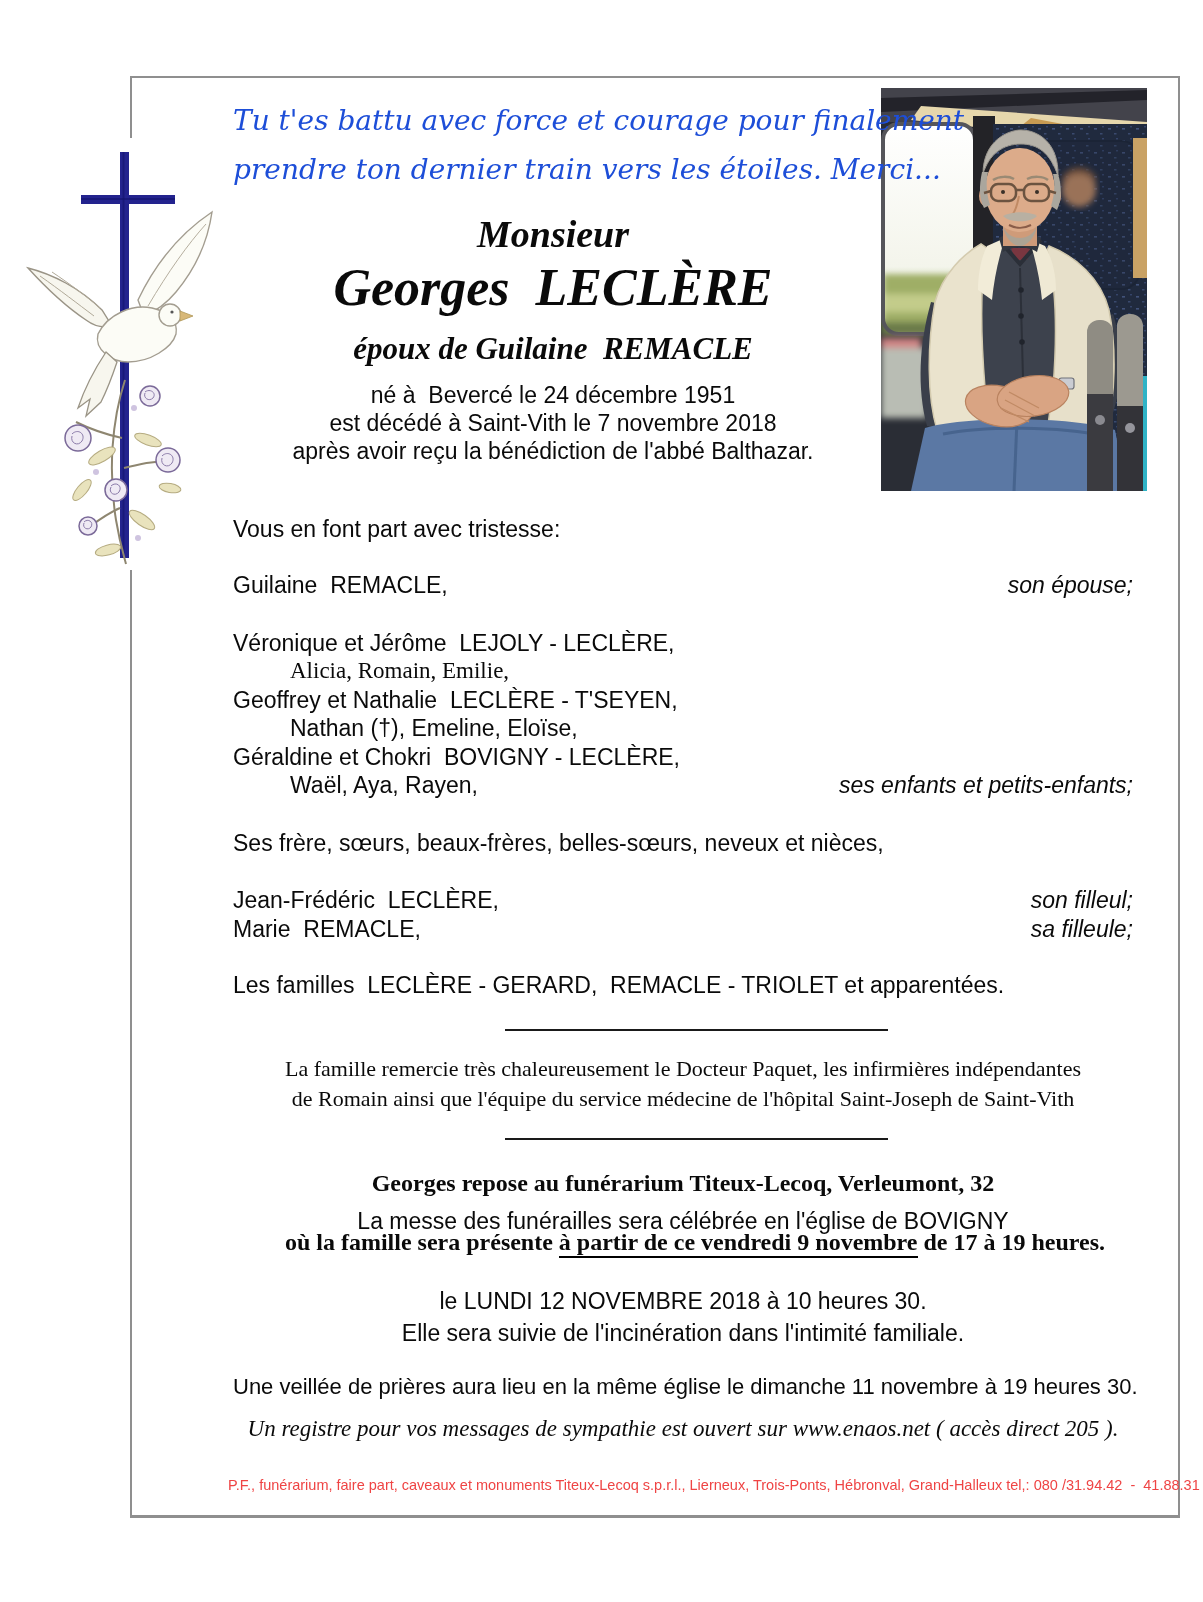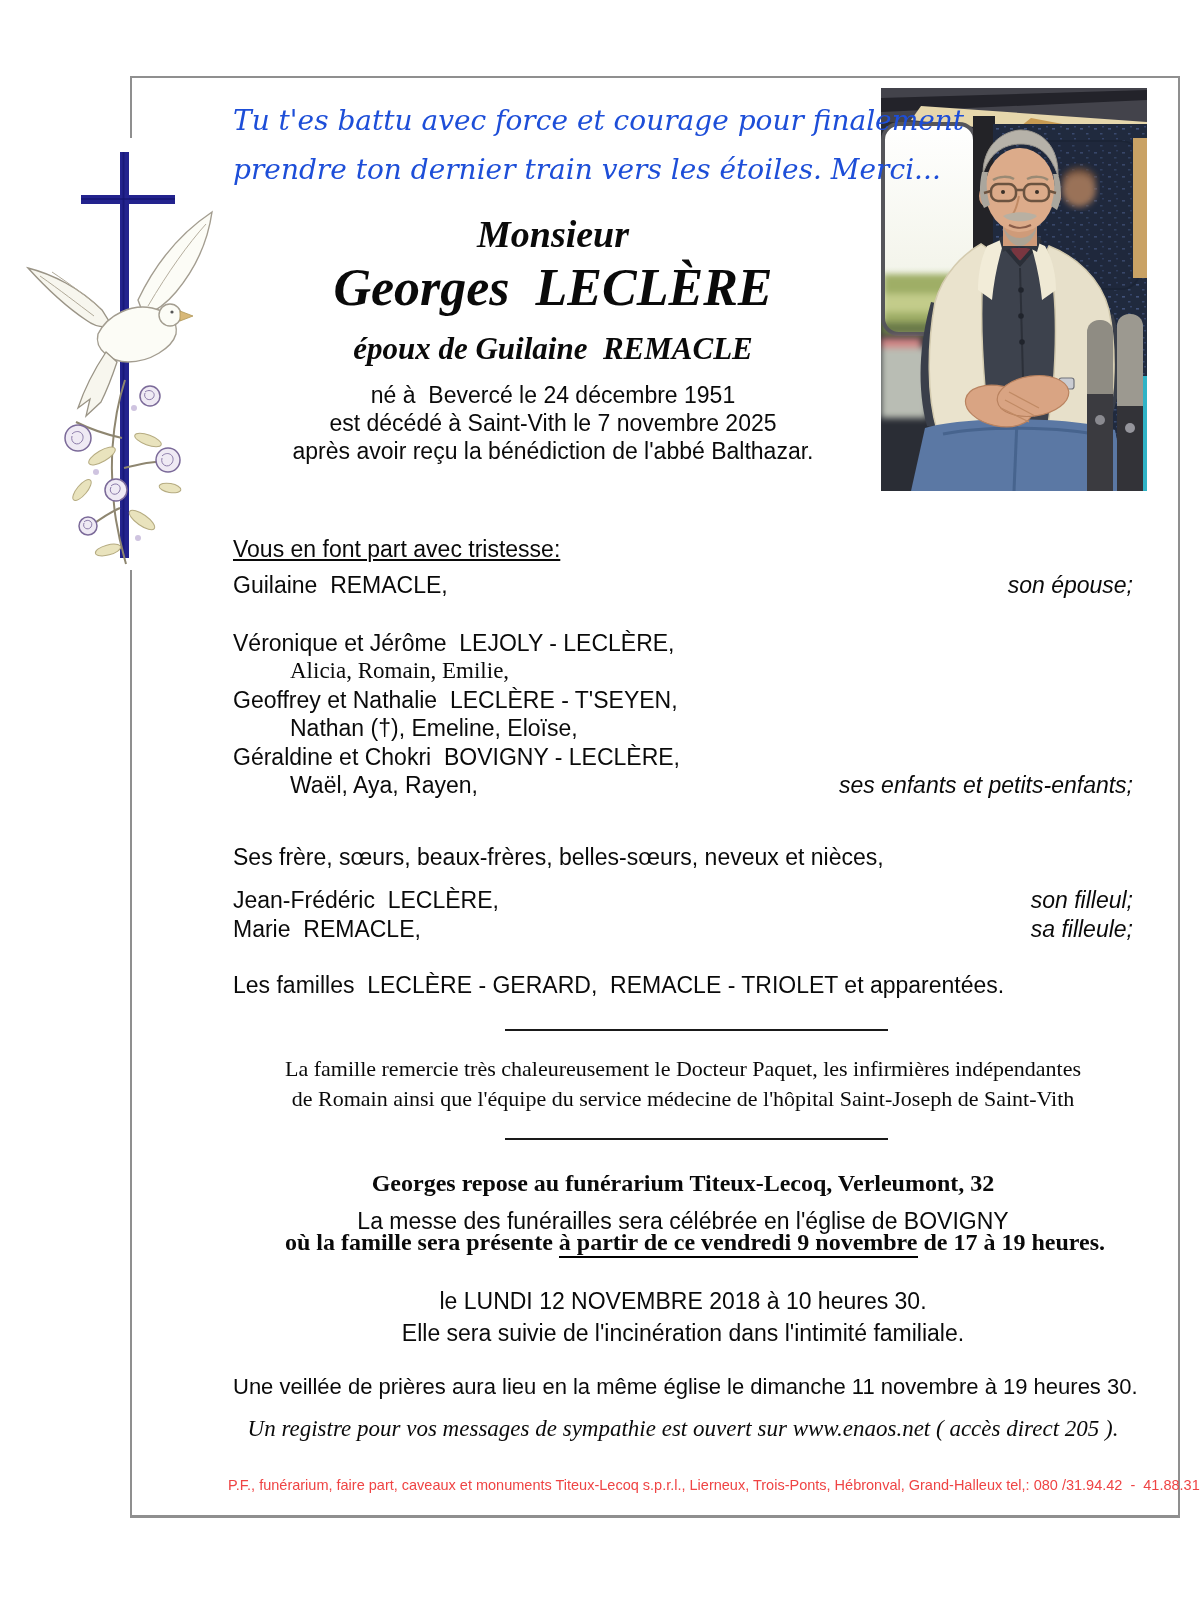--- a/index.html
+++ b/index.html
@@ -194,24 +194,24 @@
       <circle cx="249" cy="340" r="5" fill="#95959c"></circle>
     </svg>
   </div>
 
   <div class="hc quote" style="top:104px;">Tu t'es battu avec force et courage pour finalement</div>
   <div class="hc quote" style="top:153px;">prendre ton dernier train vers les étoiles. Merci...</div>
   <div class="hc ttl" style="top:212px;font-size:38px;">Monsieur</div>
   <div class="hc ttl" style="top:258px;font-size:52px;">Georges  LECLÈRE</div>
   <div class="hc ttl" style="top:331px;font-size:31px;">époux de Guilaine  REMACLE</div>
   <div class="hc sans" style="top:382px;font-size:23px;">né à  Bevercé le 24 décembre 1951</div>
-  <div class="hc sans" style="top:410px;font-size:23px;">est décédé à Saint-Vith le 7 novembre 2025</div>
+  <div class="hc sans" style="top:410px;font-size:23px;">est décédé à Saint-Vith le 7 novembre 2018</div>
   <div class="hc sans" style="top:438px;font-size:23px;">après avoir reçu la bénédiction de l'abbé Balthazar.</div>
 
-  <div class="row" style="top:536px;text-decoration:underline;">
+  <div class="row" style="top:516px;">
     <span class="nm">Vous en font part avec tristesse:</span>
   </div>
   <div class="row" style="top:572px;">
     <span class="nm">Guilaine  REMACLE,</span>
     <span class="rel">son épouse;</span>
   </div>
   <div class="row" style="top:630px;">
     <span class="nm">Véronique et Jérôme  LEJOLY - LECLÈRE,</span>
   </div>
   <div class="row ind" style="top:658px;font-family:Liberation Serif, serif;">
@@ -223,21 +223,21 @@
   <div class="row ind" style="top:715px;">
     <span class="nm">Nathan (†), Emeline, Eloïse,</span>
   </div>
   <div class="row" style="top:744px;">
     <span class="nm">Géraldine et Chokri  BOVIGNY - LECLÈRE,</span>
   </div>
   <div class="row ind" style="top:772px;">
     <span class="nm">Waël, Aya, Rayen,</span>
     <span class="rel">ses enfants et petits-enfants;</span>
   </div>
-  <div class="row" style="top:830px;margin-top:14px;">
+  <div class="row" style="top:830px;">
     <span class="nm">Ses frère, sœurs, beaux-frères, belles-sœurs, neveux et nièces,</span>
   </div>
   <div class="row" style="top:887px;">
     <span class="nm">Jean-Frédéric  LECLÈRE,</span>
     <span class="rel">son filleul;</span>
   </div>
   <div class="row" style="top:916px;">
     <span class="nm">Marie  REMACLE,</span>
     <span class="rel">sa filleule;</span>
   </div>

